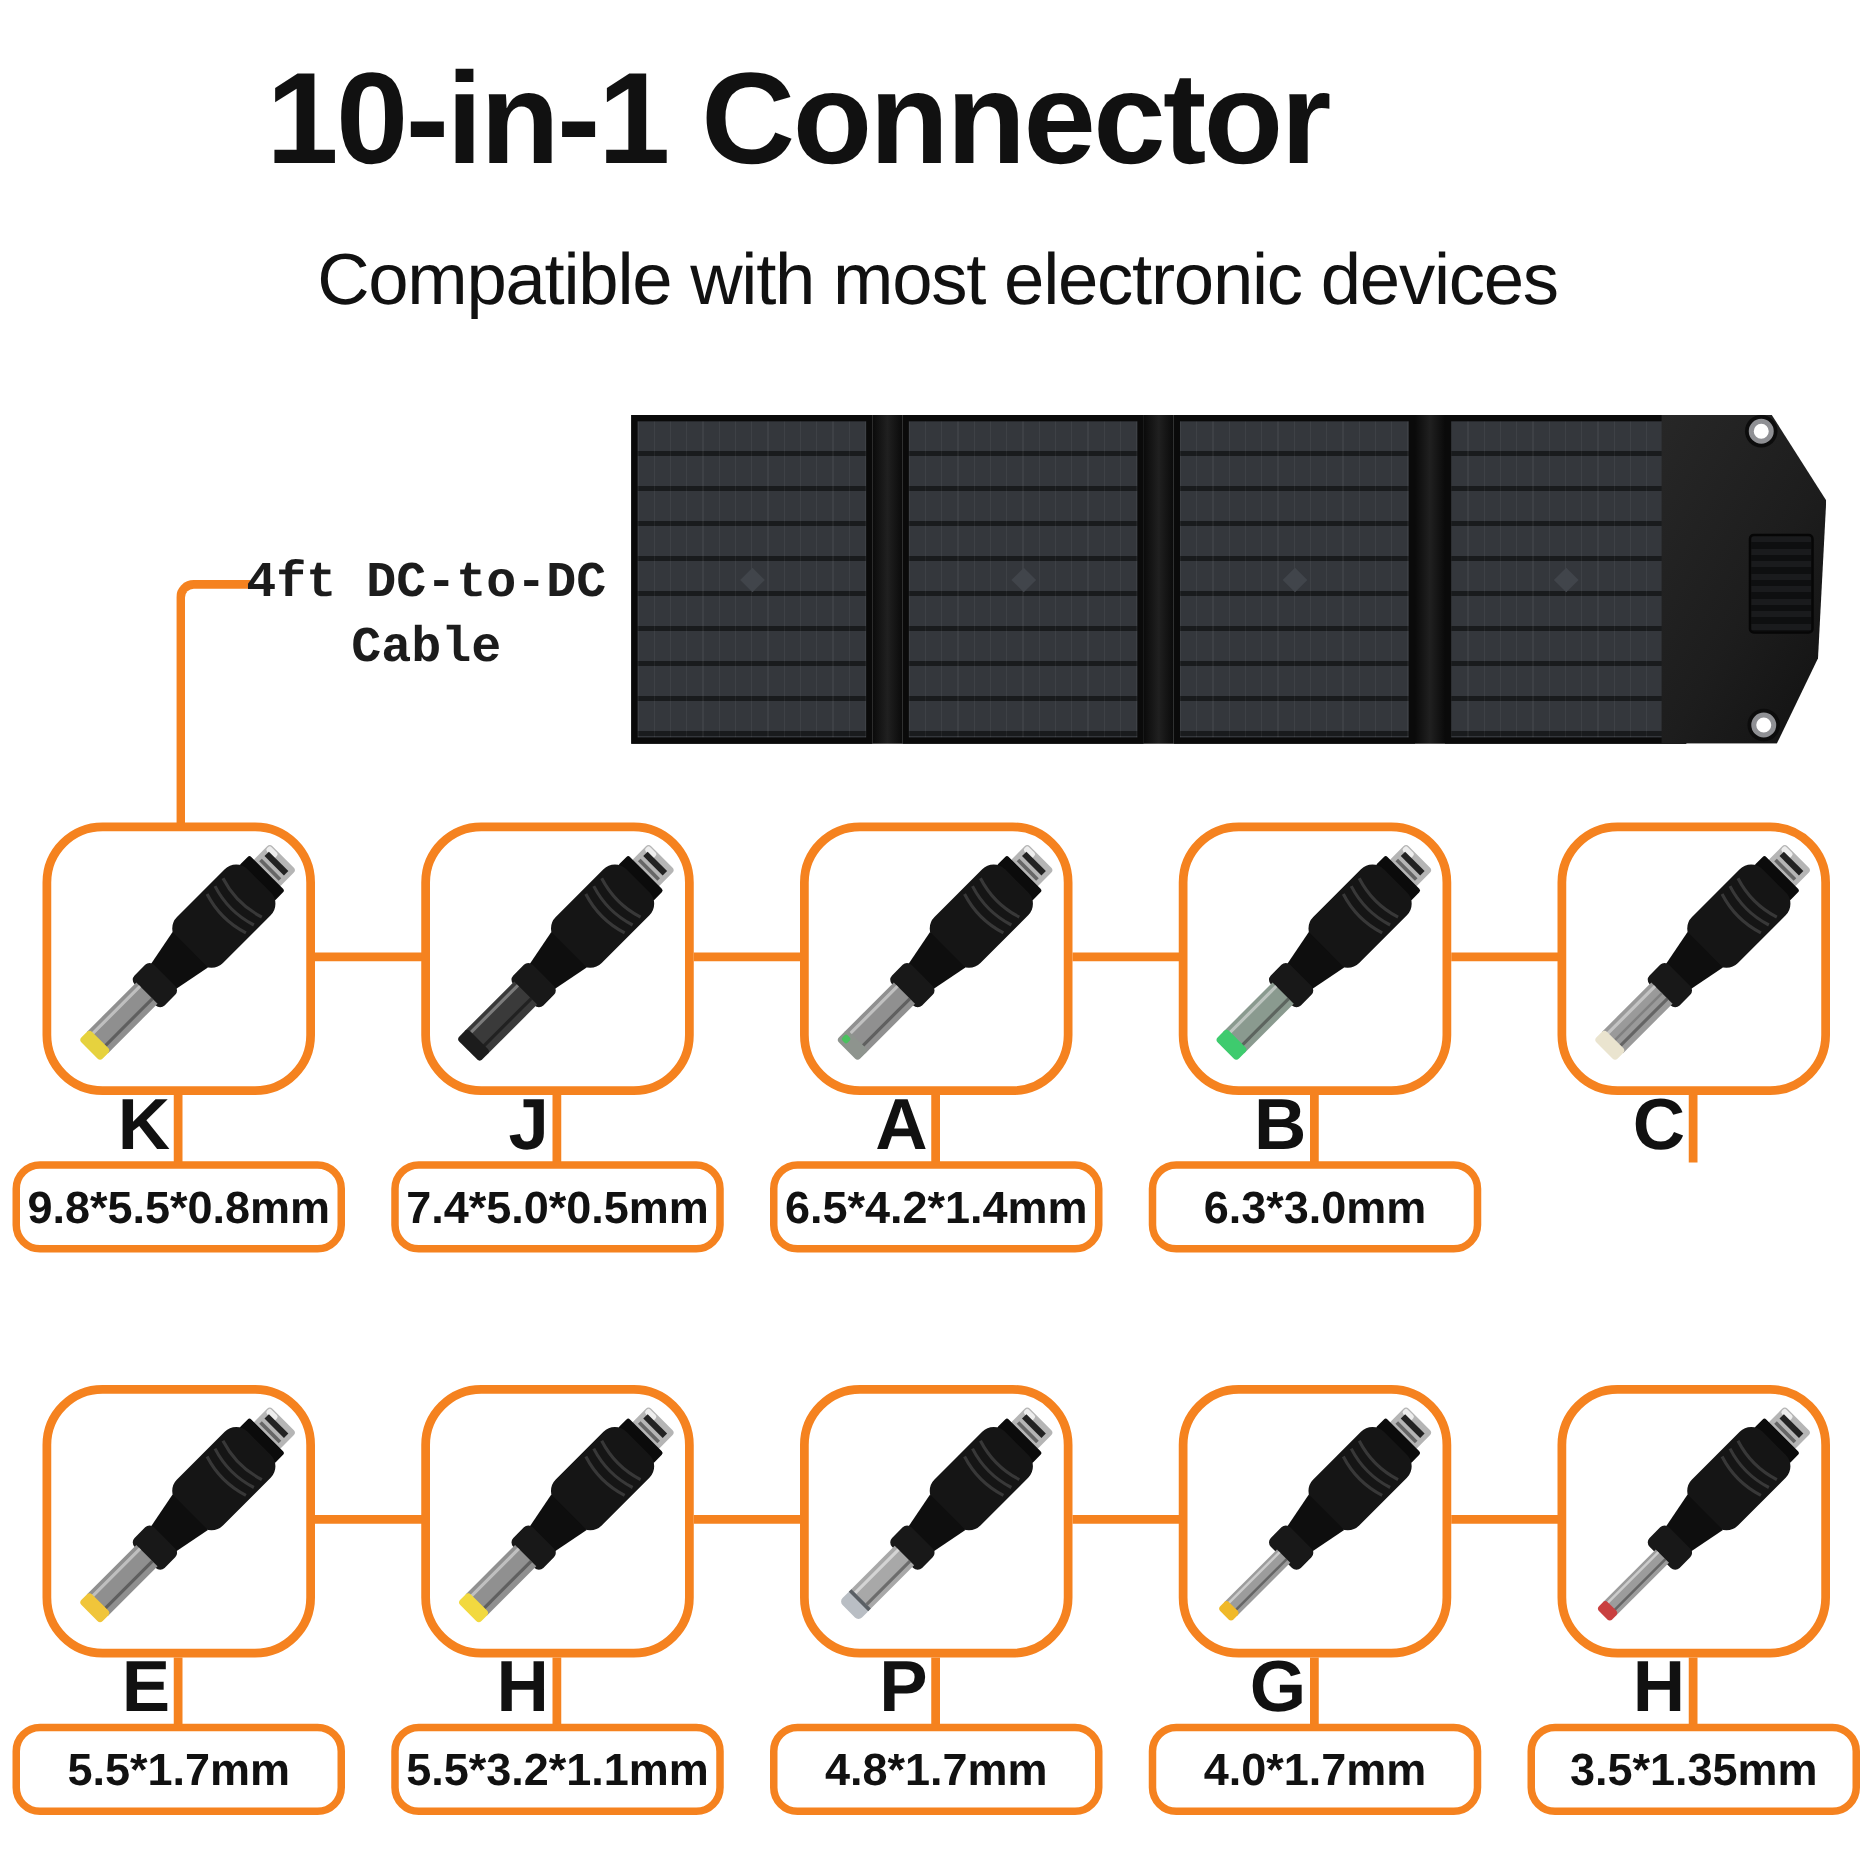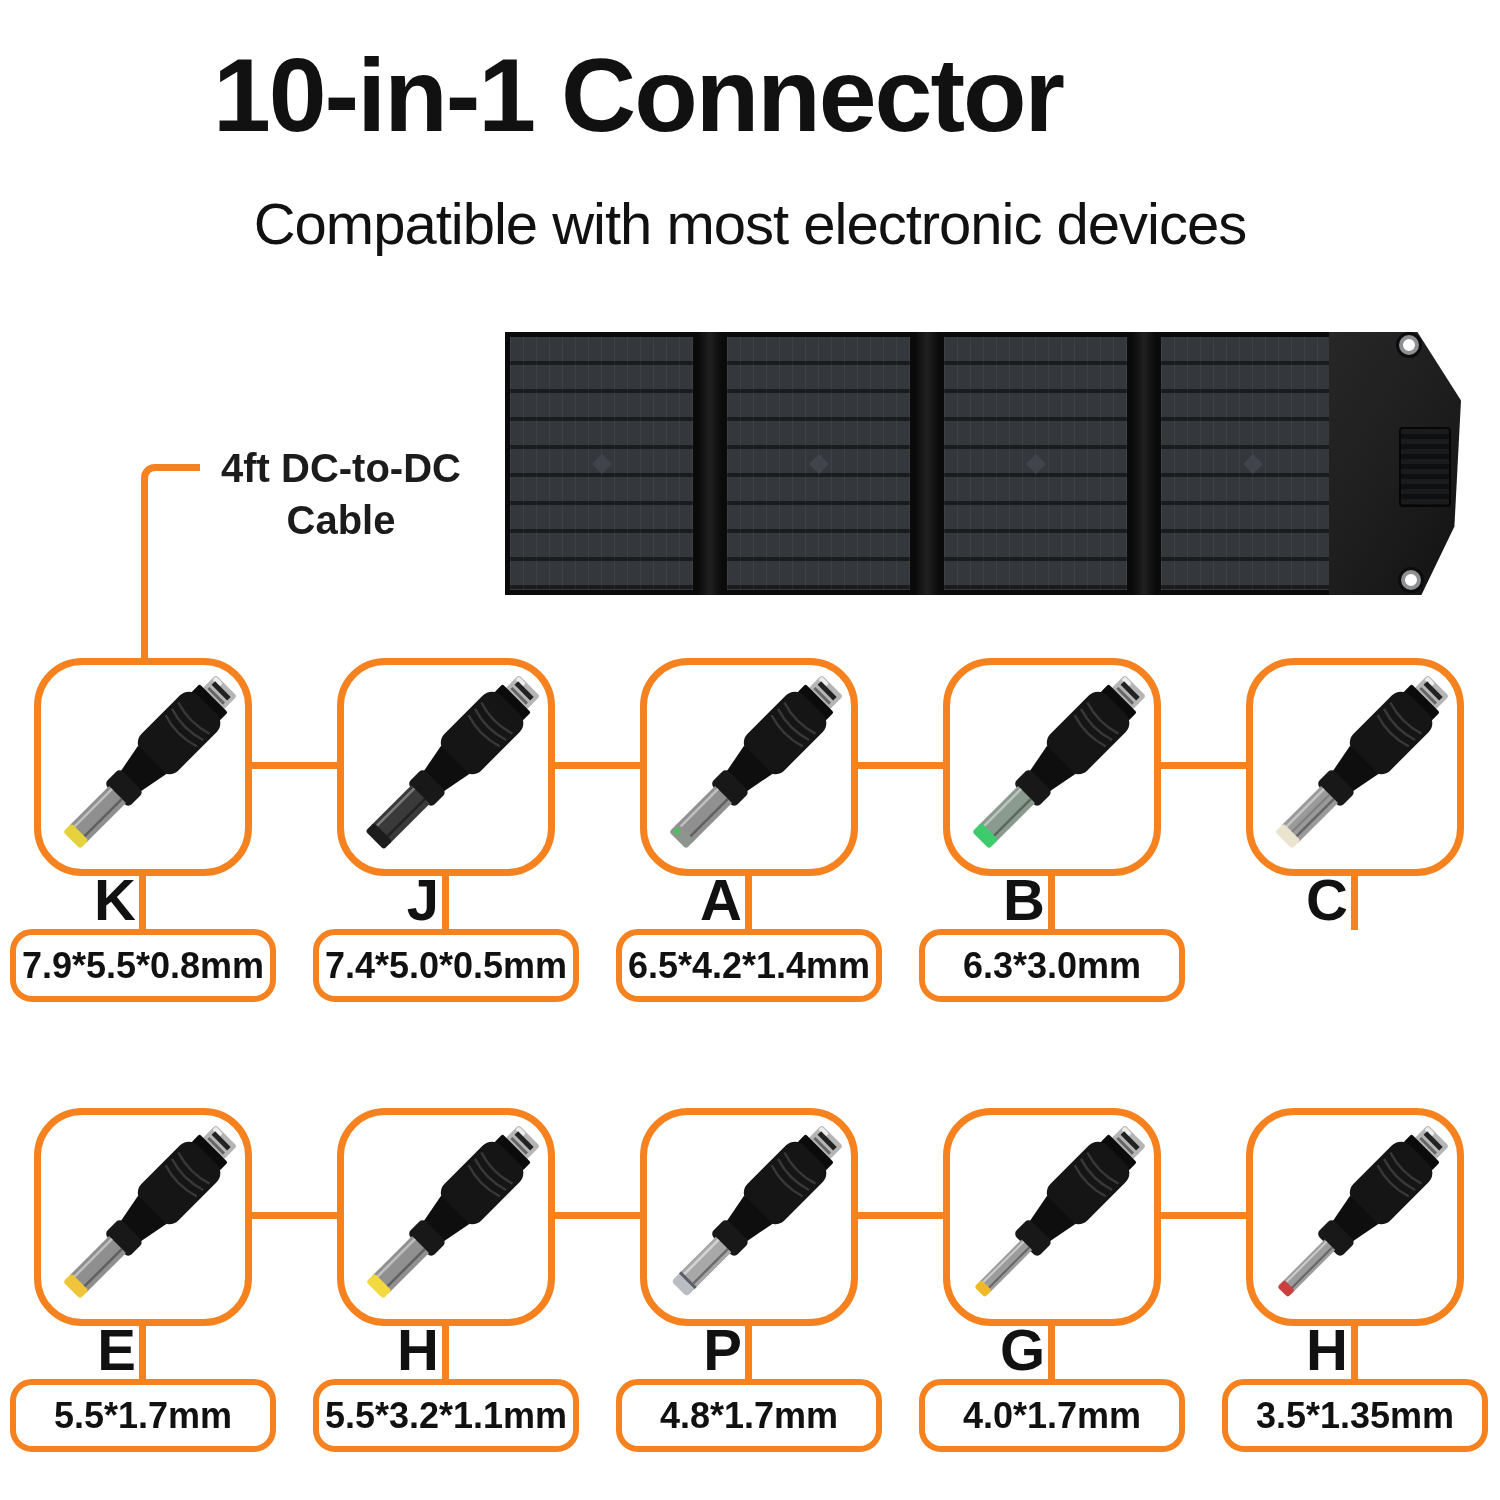--- a/index.html
+++ b/index.html
@@ -49,21 +49,21 @@
     background:repeating-linear-gradient(180deg,#1a1b1d 0 5px,#0e0f10 5px 10px);
   }
   
   .leader{
     left:141px;top:464px;width:52px;height:196px;
     border-left:7px solid #F5821F;border-top:7px solid #F5821F;
     border-top-left-radius:14px;
   }
   .cable-label{
     left:196px;top:442px;width:290px;text-align:center;
-    font-size:40px;font-weight:700;line-height:52px;color:#1c1c1c;
+    font-size:40px;font-weight:700;line-height:52px;color:#1c1c1c;font-family:Liberation Mono, monospace;
   }
   
   .unit{position:absolute;width:302px;height:346px;}
   .cbox{
     position:absolute;left:42px;top:0;width:204px;height:204px;
     border:7px solid #F5821F;border-radius:48px;background:#fff;
   }
   .cbox svg{position:absolute;left:0;top:0;}
   .hline{position:absolute;left:260px;top:104px;width:86px;height:7px;background:#F5821F;}
   .letter{
@@ -132,21 +132,21 @@
         <rect x="41" y="154" width="2.5" height="56" fill="#e8e8e8" opacity="0.55"></rect>
           <rect x="55" y="154" width="2.5" height="56" fill="#303030" opacity="0.5"></rect>
         <rect x="38" y="207" width="24" height="12" rx="3" fill="#e6d23e"></rect>
       </g>
     </svg>
   </div>
   <div class="hline"></div>
   <div class="letter">K</div>
   <div class="vlink"></div>
   <div class="sbox">
-      <span>7.9*5.5*0.8mm</span>
+      <span>9.8*5.5*0.8mm</span>
     </div>
 </div>
 
 <div class="unit" style="left:295px;top:658px;">
   <div class="cbox">
     <svg width="204" height="204" viewBox="0 0 204 204">
       <g transform="translate(102,104) rotate(45) translate(-50,-118)">
         <rect x="35" y="0" width="30" height="20" rx="3" fill="#b5b5b5"></rect>
           <rect x="36" y="1" width="10" height="5" rx="2" fill="#ededed"></rect>
           <rect x="39" y="5" width="22" height="5" fill="#222"></rect>

